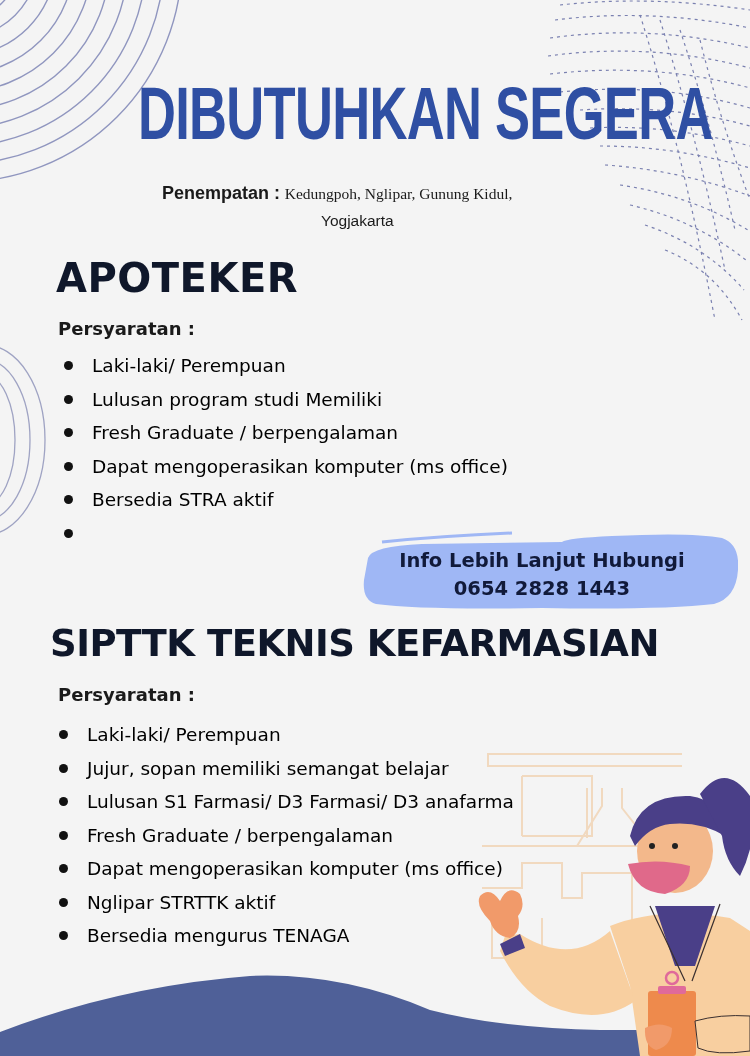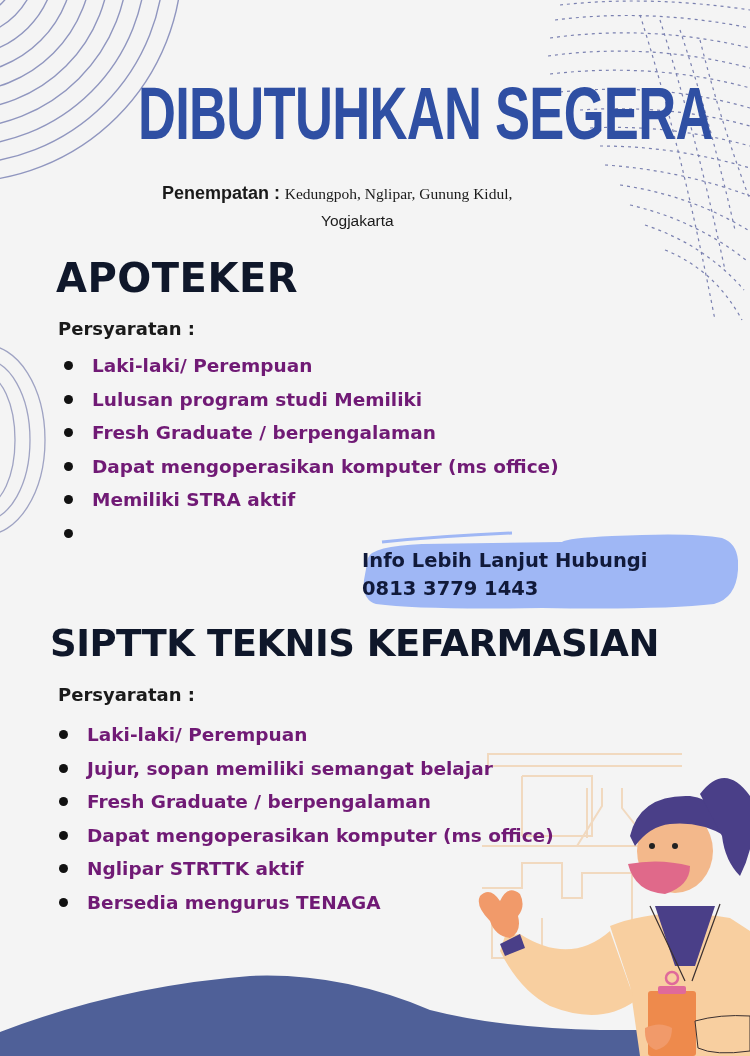--- a/index.html
+++ b/index.html
@@ -39,35 +39,35 @@
     position: absolute; font-weight: 700; font-size: 18px;
     font-family: "DejaVu Sans", sans-serif;
   }
   .r1 { left: 58px; top: 318px; }
   .r2 { left: 58px; top: 684px; }
 
   ul.reqs { position: absolute; margin: 0; padding: 0; list-style: none; }
   ul.reqs li {
     font-family: "DejaVu Sans", sans-serif; font-size: 18.5px;
     height: 33.5px; line-height: 33.5px; position: relative; padding-left: 28px;
-    white-space: nowrap; color: #701a75; font-weight: bold;
+    white-space: nowrap; color: #000000;
   }
   ul.reqs li .dot {
     position: absolute; left: 0; top: 12px; width: 9px; height: 9px;
     border-radius: 50%; background: #111;
   }
   .l1 { left: 64px; top: 349px; }
   .l2 { left: 59px; top: 718px; }
 
   .contact {
     position: absolute; left: 362px; top: 530px; width: 376px; height: 82px;
   }
   .contact svg { position: absolute; left: 0; top: 0; }
   .contact .txt {
-    position: absolute; left: 0; top: 17px; width: 360px; text-align: left;
+    position: absolute; left: 0; top: 17px; width: 360px; text-align: center;
     font-family: "DejaVu Sans", sans-serif; font-weight: 700; font-size: 19.5px;
     line-height: 28px; color: #111a3a;
   }
 </style>
 </head>
 <body>
 
 <svg class="deco" width="200" height="190" style="left:0;top:0">
   <g fill="none" stroke="#9096bf" stroke-width="1.4">
     <circle cx="-40" cy="-40" r="60"></circle>
@@ -122,52 +122,53 @@
   <span class="val2">Yogjakarta</span>
 </div>
 
 <div class="section-title t1">APOTEKER</div>
 <div class="req-label r1">Persyaratan :</div>
 <ul class="reqs l1">
   <li><span class="dot"></span><span>Laki-laki/ Perempuan</span></li>
   <li><span class="dot"></span><span>Lulusan program studi Memiliki</span></li>
   <li><span class="dot"></span><span>Fresh Graduate / berpengalaman</span></li>
   <li><span class="dot"></span><span>Dapat mengoperasikan komputer (ms office)</span></li>
-  <li><span class="dot"></span><span>Memiliki STRA aktif</span></li>
+  <li><span class="dot"></span><span>Bersedia STRA aktif</span></li>
   <li><span class="dot"></span></li>
 </ul>
 
 <div class="contact">
   <svg width="376" height="82">
     <path d="M6 28 Q10 16 60 14 L200 12 Q205 8 250 6 Q330 2 360 8 Q378 14 376 40 Q374 68 352 74 Q300 80 180 78 Q60 80 14 74 Q0 70 2 50 Z" fill="#9fb7f5"></path>
     <path d="M20 12 Q80 6 150 3" stroke="#9fb7f5" stroke-width="3" fill="none"></path>
   </svg>
   <div class="txt">
     <div>Info Lebih Lanjut Hubungi</div>
-    <div>0813 3779 1443</div>
+    <div>0654 2828 1443</div>
   </div>
 </div>
 
 <div class="section-title t2">SIPTTK TEKNIS KEFARMASIAN</div>
 <div class="req-label r2">Persyaratan :</div>
 
 <svg class="deco" width="200" height="230" style="left:482px;top:748px">
   <g fill="none" stroke="#f1d9bf" stroke-width="2">
     <rect x="6" y="6" width="200" height="12"></rect>
     <path d="M40 28 L40 88 M40 28 L110 28 L110 88 L40 88"></path>
     <path d="M105 40 L105 90 M120 40 L120 58 L95 98 M140 40 L140 60 L170 98"></path>
     <path d="M0 98 L200 98"></path>
     <path d="M0 140 L40 140 L40 115 L80 115 L80 150 L100 150 L100 125 L150 125 L150 175"></path>
     <path d="M10 150 L10 210 L60 210 L60 170"></path>
   </g>
 </svg>
 
 <ul class="reqs l2">
   <li><span class="dot"></span><span>Laki-laki/ Perempuan</span></li>
   <li><span class="dot"></span><span>Jujur, sopan memiliki semangat belajar</span></li>
+  <li><span class="dot"></span><span>Lulusan S1 Farmasi/ D3 Farmasi/ D3 anafarma</span></li>
   <li><span class="dot"></span><span>Fresh Graduate / berpengalaman</span></li>
   <li><span class="dot"></span><span>Dapat mengoperasikan komputer (ms office)</span></li>
   <li><span class="dot"></span><span>Nglipar STRTTK aktif</span></li>
   <li><span class="dot"></span><span>Bersedia mengurus TENAGA</span></li>
 </ul>
 
 <svg class="deco" width="750" height="90" style="left:0;top:966px">
   <path d="M0 66 Q120 20 250 10 Q340 6 430 44 Q500 62 600 64 L750 64 L750 90 L0 90 Z" fill="#4f6098"></path>
 </svg>
 

